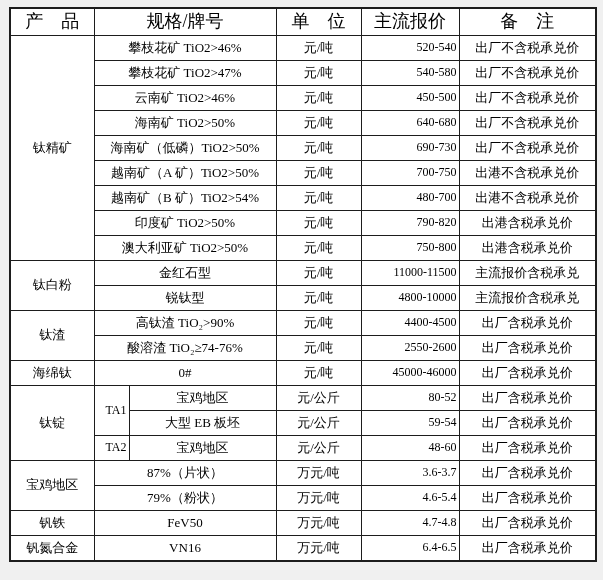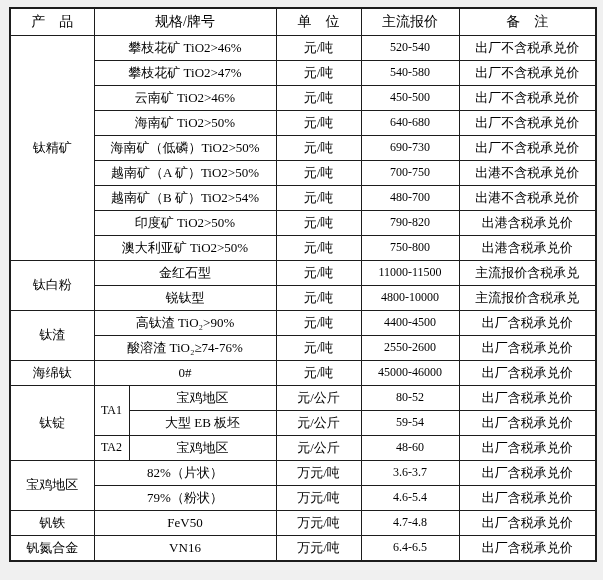--- a/index.html
+++ b/index.html
@@ -34,28 +34,29 @@
     vertical-align: middle;
     padding: 0 2px;
     font-size: 13px;
     font-weight: normal;
     white-space: nowrap;
     overflow: hidden;
     line-height: 1.1;
   }
   thead th {
     height: 26px;
-    font-size: 14px;
+    font-size: 18px;
   }
   tbody td {
     height: 24px;
   }
   td.num {
     font-size: 12px;
     letter-spacing: 0;
+    text-align: right;
   }
 </style>
 </head>
 <body>
 
 <div class="table-wrap">
   <table class="price-table">
     <colgroup>
       <col class="c-product">
         <col class="c-grade">
@@ -178,21 +179,21 @@
         </tr>
         <tr>
           <td rowspan="1" class="num">TA2</td>
           <td>宝鸡地区</td>
           <td>元/公斤</td>
           <td class="num">48-60</td>
           <td>出厂含税承兑价</td>
         </tr>
         <tr>
           <td rowspan="2">宝鸡地区</td>
-          <td colspan="2">82%（片状）</td>
+          <td colspan="2">87%（片状）</td>
           <td>万元/吨</td>
           <td class="num">3.6-3.7</td>
           <td>出厂含税承兑价</td>
         </tr>
         <tr>
           <td colspan="2">79%（粉状）</td>
           <td>万元/吨</td>
           <td class="num">4.6-5.4</td>
           <td>出厂含税承兑价</td>
         </tr>

